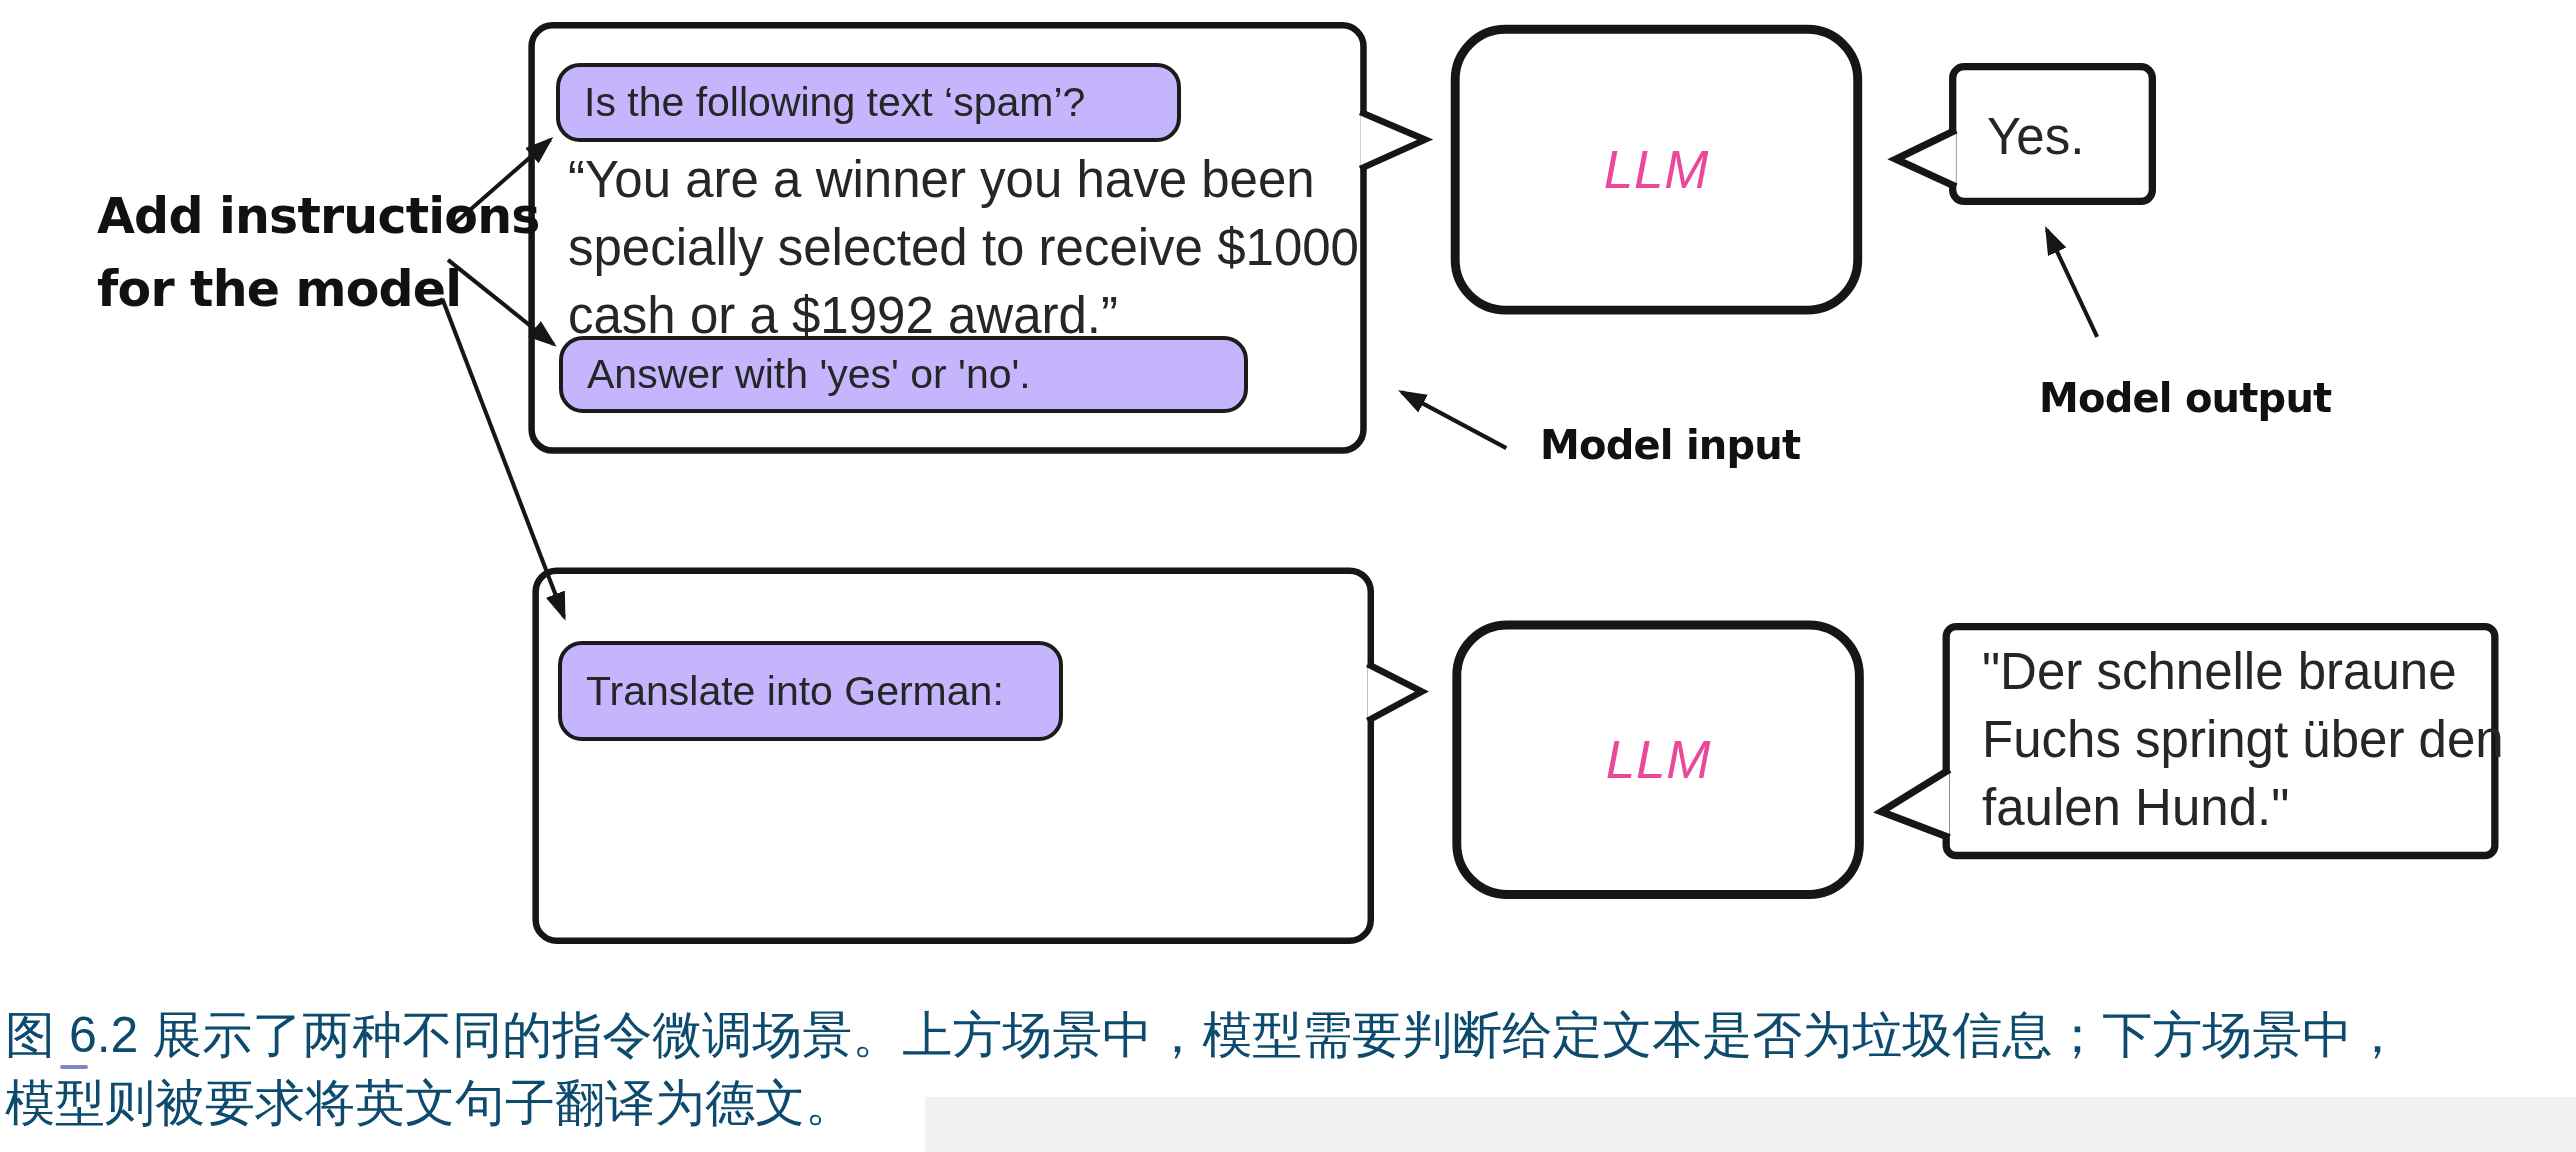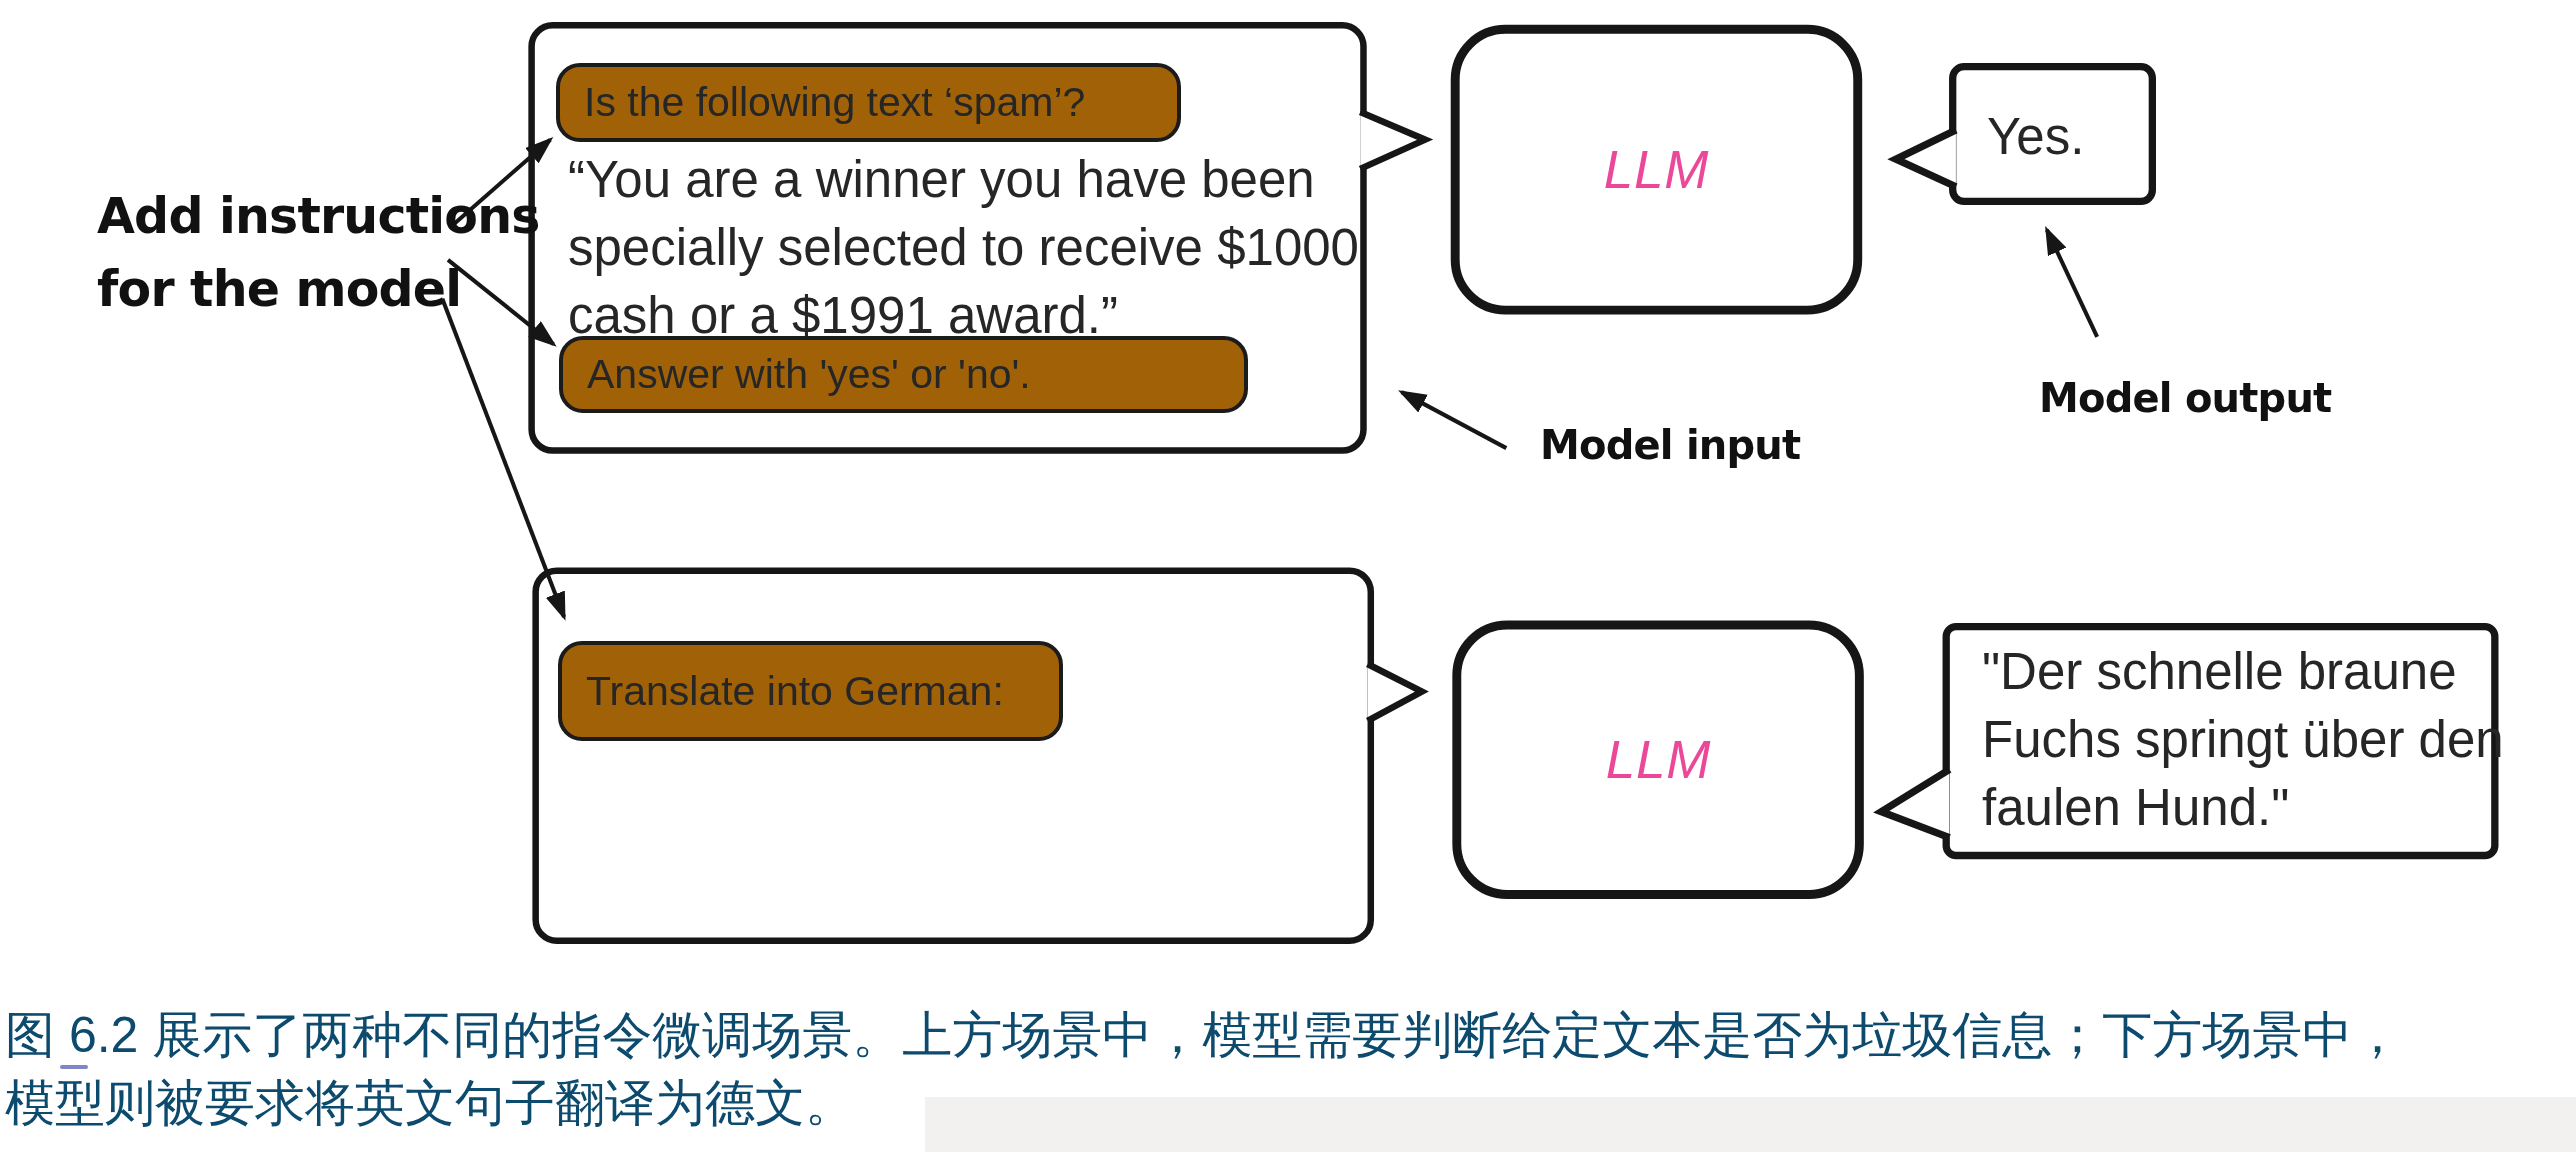--- a/index.html
+++ b/index.html
@@ -25,21 +25,21 @@
     white-space: nowrap;
   }
   .add-label {
     left: 97px; top: 180px; width: 357px;
     text-align: center; line-height: 73px; font-size: 49px;
   }
 
   
   .pill {
     box-sizing: border-box;
-    background: #a16207;
+    background: #c4b5fd;
     border: 4px solid #1b1b1b;
     border-radius: 24px;
     display: flex;
     align-items: center;
     padding: 0 0 0 24px;
     font-size: 41px;
     color: #262626;
     white-space: nowrap;
   }
 
@@ -110,21 +110,21 @@
     <div>for the model</div>
   </div>
 
   <div class="abs pill" style="left:556px; top:63px; width:625px; height:79px;">
     <span>Is the following text ‘spam’?</span>
   </div>
 
   <div class="abs body-text lh84" style="left:568px; top:146px;">
     <div>“You are a winner you have been</div>
     <div>specially selected to receive $1000</div>
-    <div>cash or a $1991 award.”</div>
+    <div>cash or a $1992 award.”</div>
   </div>
 
   <div class="abs pill" style="left:559px; top:336px; width:689px; height:77px;">
     <span>Answer with 'yes' or 'no'.</span>
   </div>
 
   <div class="abs llm-label" style="left:1455px; top:29px; width:403px; height:281px;">LLM</div>
 
   <div class="abs body-text" style="left:1987px; top:107px;">Yes.</div>
 

